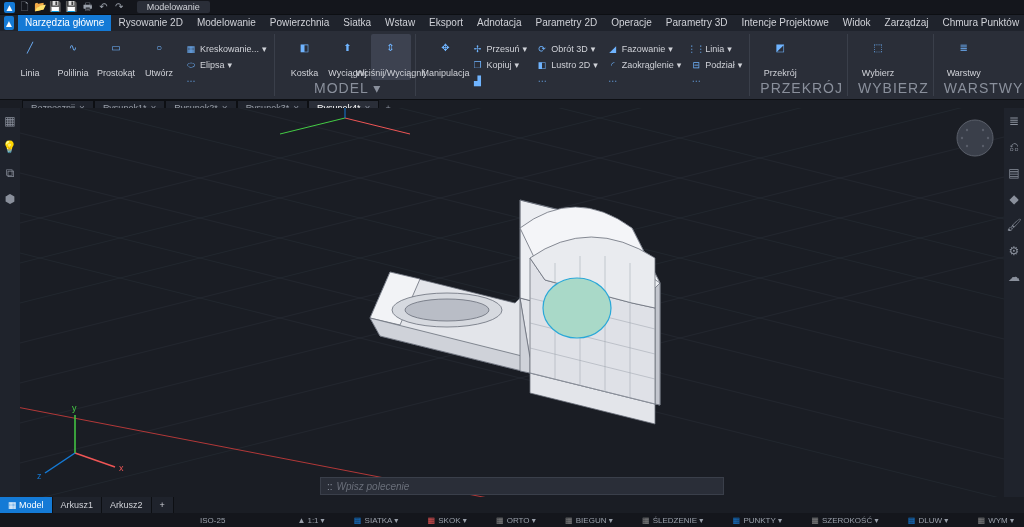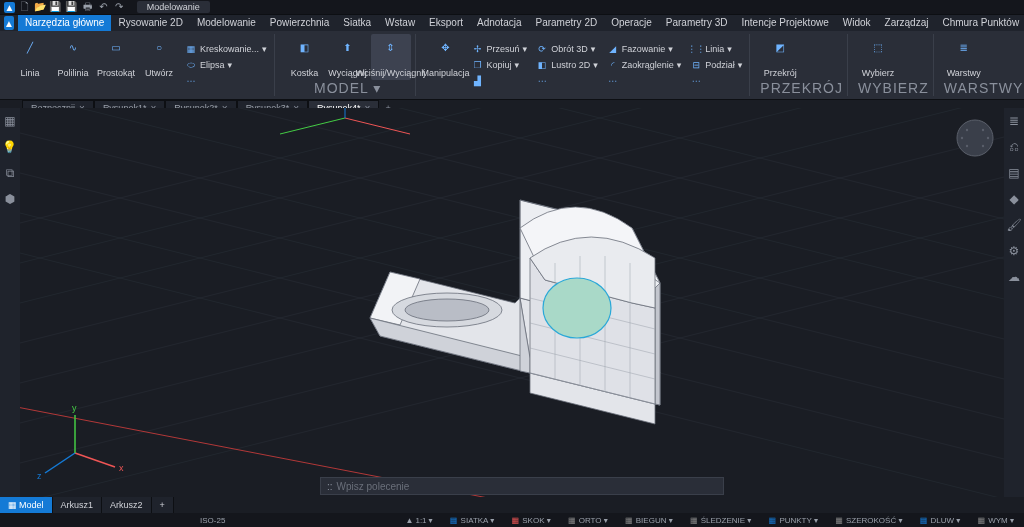--- a/index.html
+++ b/index.html
@@ -31,21 +31,21 @@
   .left-bar{position:absolute;left:0;top:0;bottom:0;width:20px;background:#1f232c;display:flex;flex-direction:column;align-items:center;gap:12px;padding-top:6px}
   .left-bar span,.right-bar span{color:#8a909c;cursor:pointer;font-size:12px}
   .right-bar{position:absolute;right:0;top:0;bottom:0;width:20px;background:#1f232c;display:flex;flex-direction:column;align-items:center;gap:12px;padding-top:6px}
   .viewport{position:absolute;left:20px;right:20px;top:0;bottom:0;overflow:hidden}
   svg.vp{width:100%;height:100%}
   .cmdline{position:absolute;left:320px;right:300px;bottom:32px;height:16px;background:#2a2e38;border:1px solid #3a3f4a;display:flex;align-items:center;font-size:10px;color:#8a909c;padding:0 6px}
   .cmdline .prompt{margin-right:4px}
   .layout-tabs{position:absolute;left:0;bottom:14px;height:16px;display:flex;align-items:center;font-size:9px}
   .layout-tabs .lt{padding:0 8px;height:16px;line-height:16px;background:#1f232c;cursor:pointer;border-right:1px solid #0d0f13}
   .layout-tabs .lt.active{background:#147ad6;color:#fff}
-  .statusbar{position:absolute;left:0;right:0;bottom:0;height:14px;background:#14161c;display:flex;align-items:center;justify-content:flex-end;gap:8px;padding:0 6px;font-size:8px;color:#9aa0aa}
+  .statusbar{position:absolute;left:0;right:0;bottom:0;height:14px;background:#14161c;display:flex;align-items:center;justify-content:flex-end;gap:20px;padding:0 6px;font-size:8px;color:#9aa0aa}
   .statusbar .chip{display:flex;align-items:center;gap:2px;padding:0 4px;cursor:pointer}
   .statusbar .chip .dot{width:10px;height:10px;display:inline-flex;align-items:center;justify-content:center}
   .statusbar .spacer{flex:1}
   .iso{position:absolute;left:200px}
 </style>
 </head>
 <body>
 
 <div class="titlebar">
   <span class="app-icon">▲</span>
@@ -340,21 +340,21 @@
         <text x="44" y="18" fill="#e55" font-size="9">x</text>
         <text x="-3" y="-42" fill="#4c4" font-size="9">y</text>
         <text x="-38" y="26" fill="#147ad6" font-size="9">z</text>
       </g>
     </svg>
   </div>
 </div>
 
 <div class="cmdline">
   <span class="prompt">::</span>
-  <span style="color:#6a6f7a;">Wpisz polecenie</span>
+  <span style="color:#6a6f7a;font-style:italic">Wpisz polecenie</span>
 </div>
 
 <div class="layout-tabs" id="layouttabs">
     <div class="lt active">▦ Model</div>
     <div class="lt ">Arkusz1</div>
     <div class="lt ">Arkusz2</div>
     <div class="lt">+</div>
   </div>
 
 <div class="statusbar">

